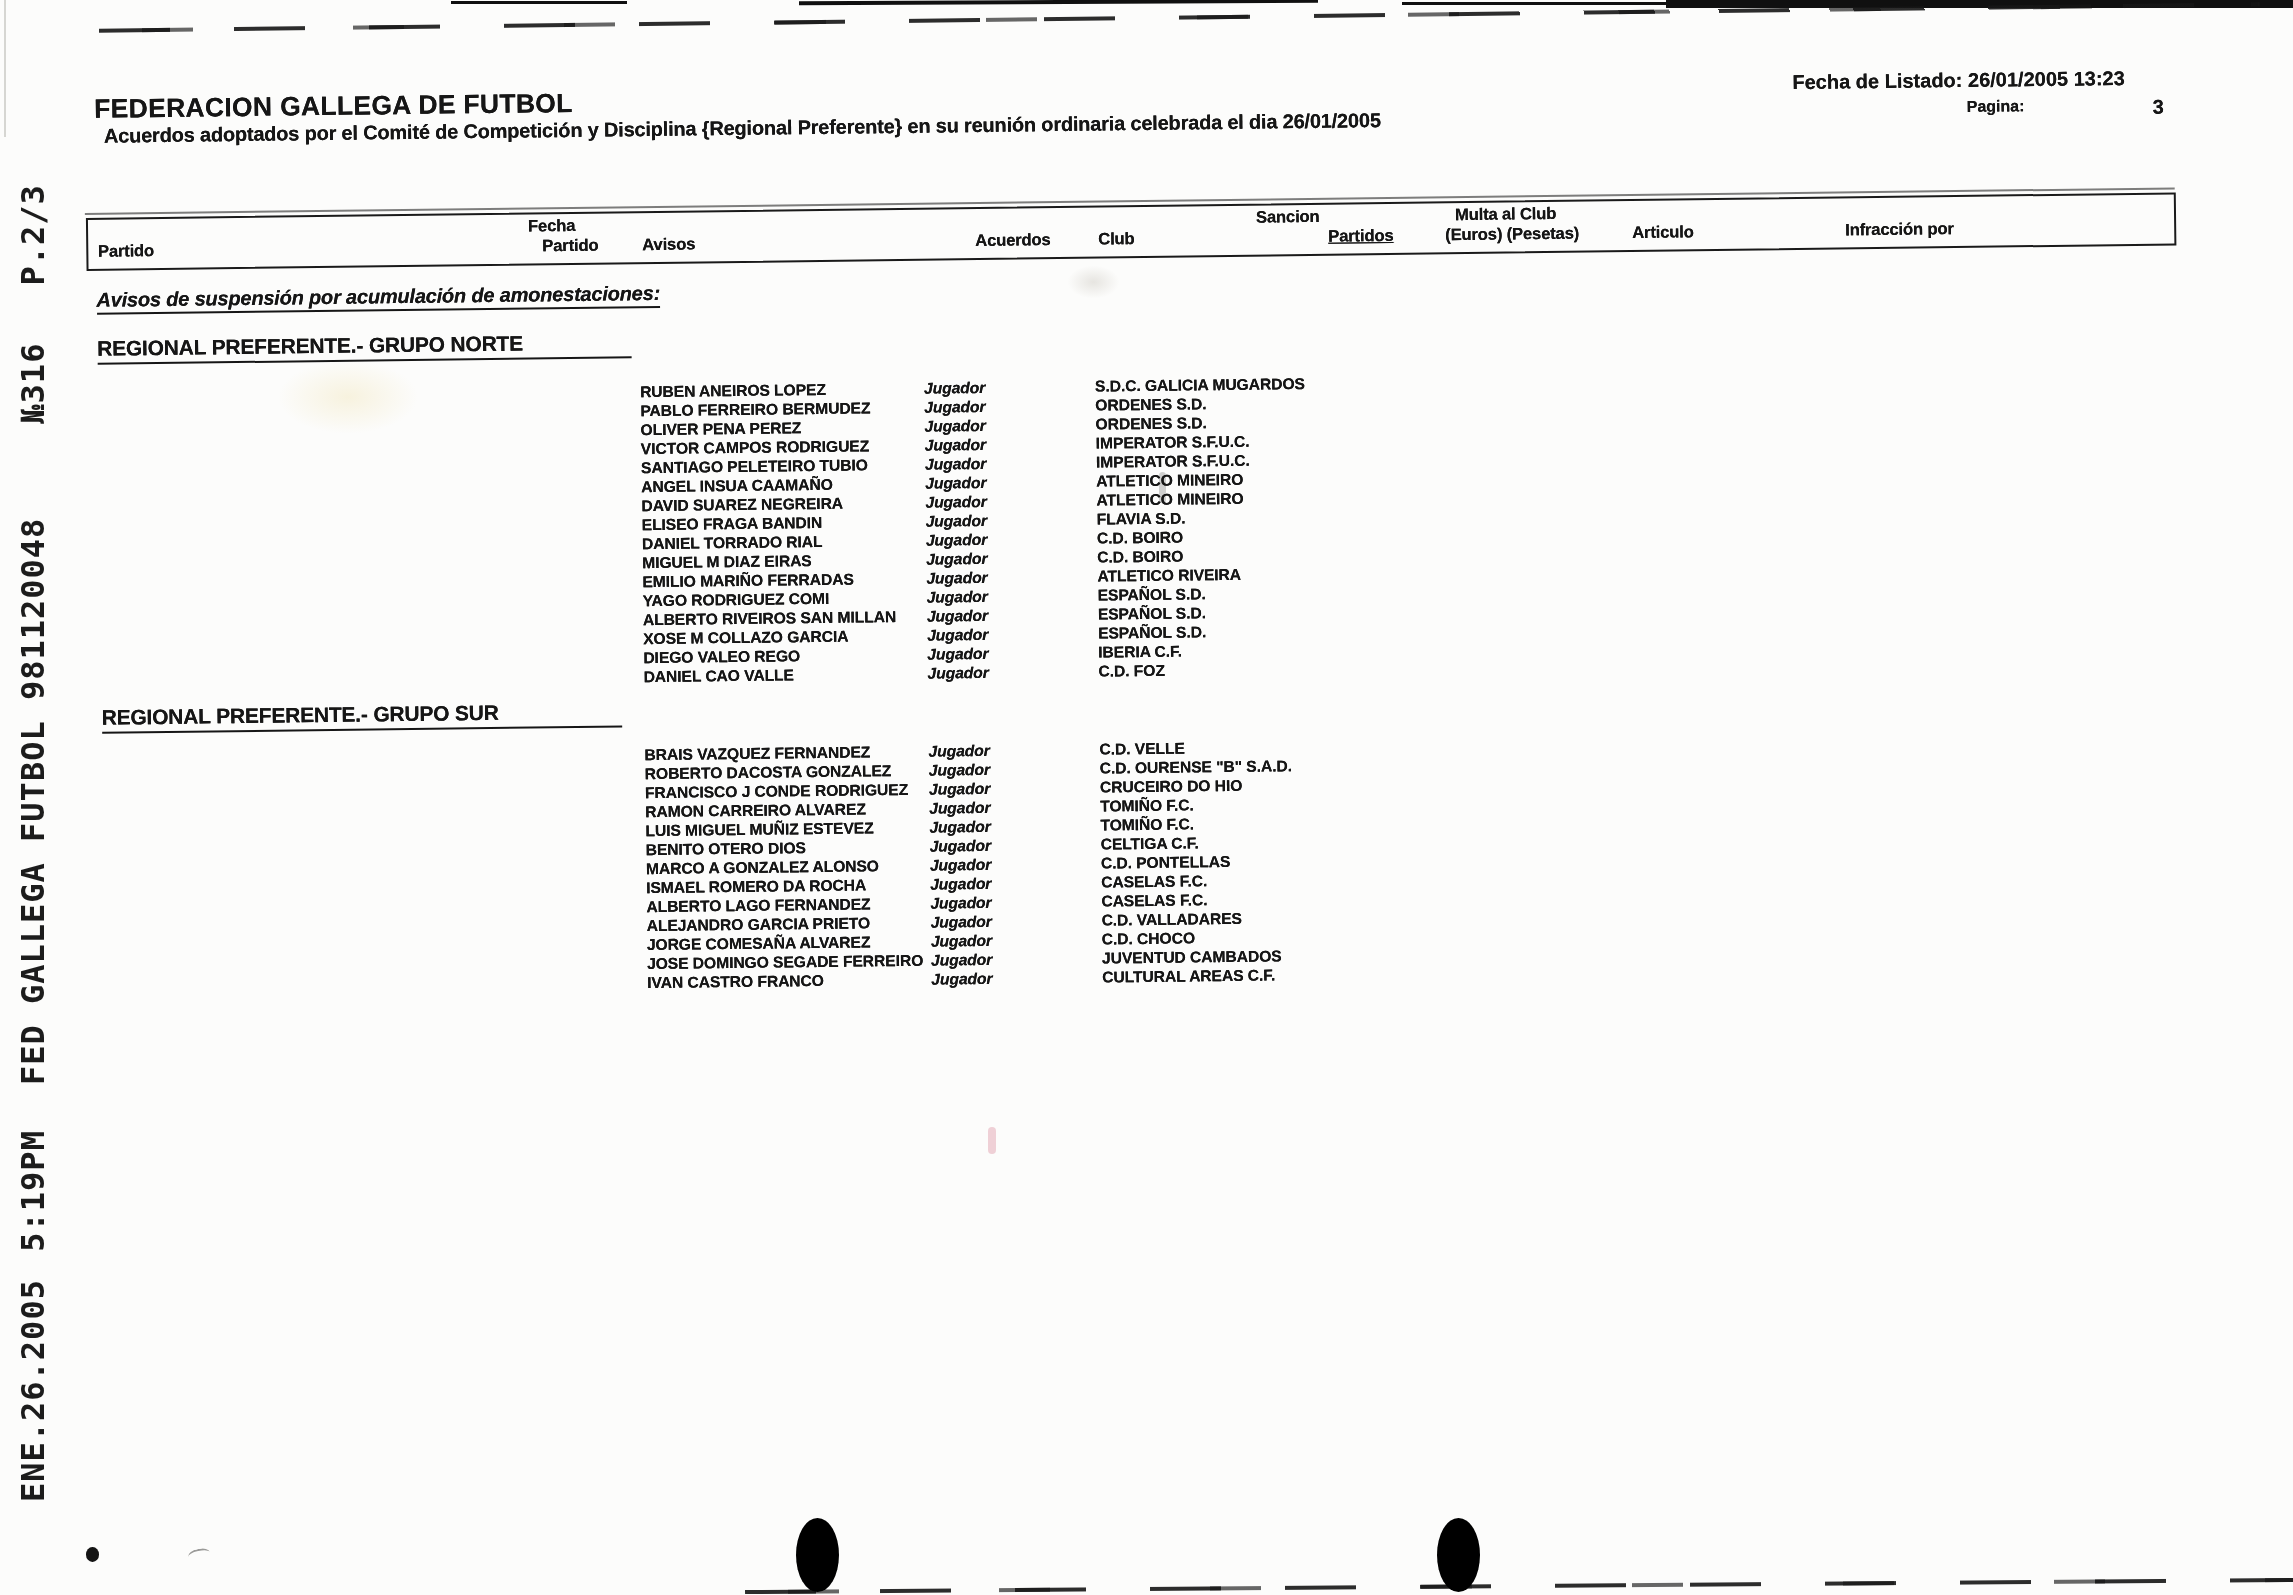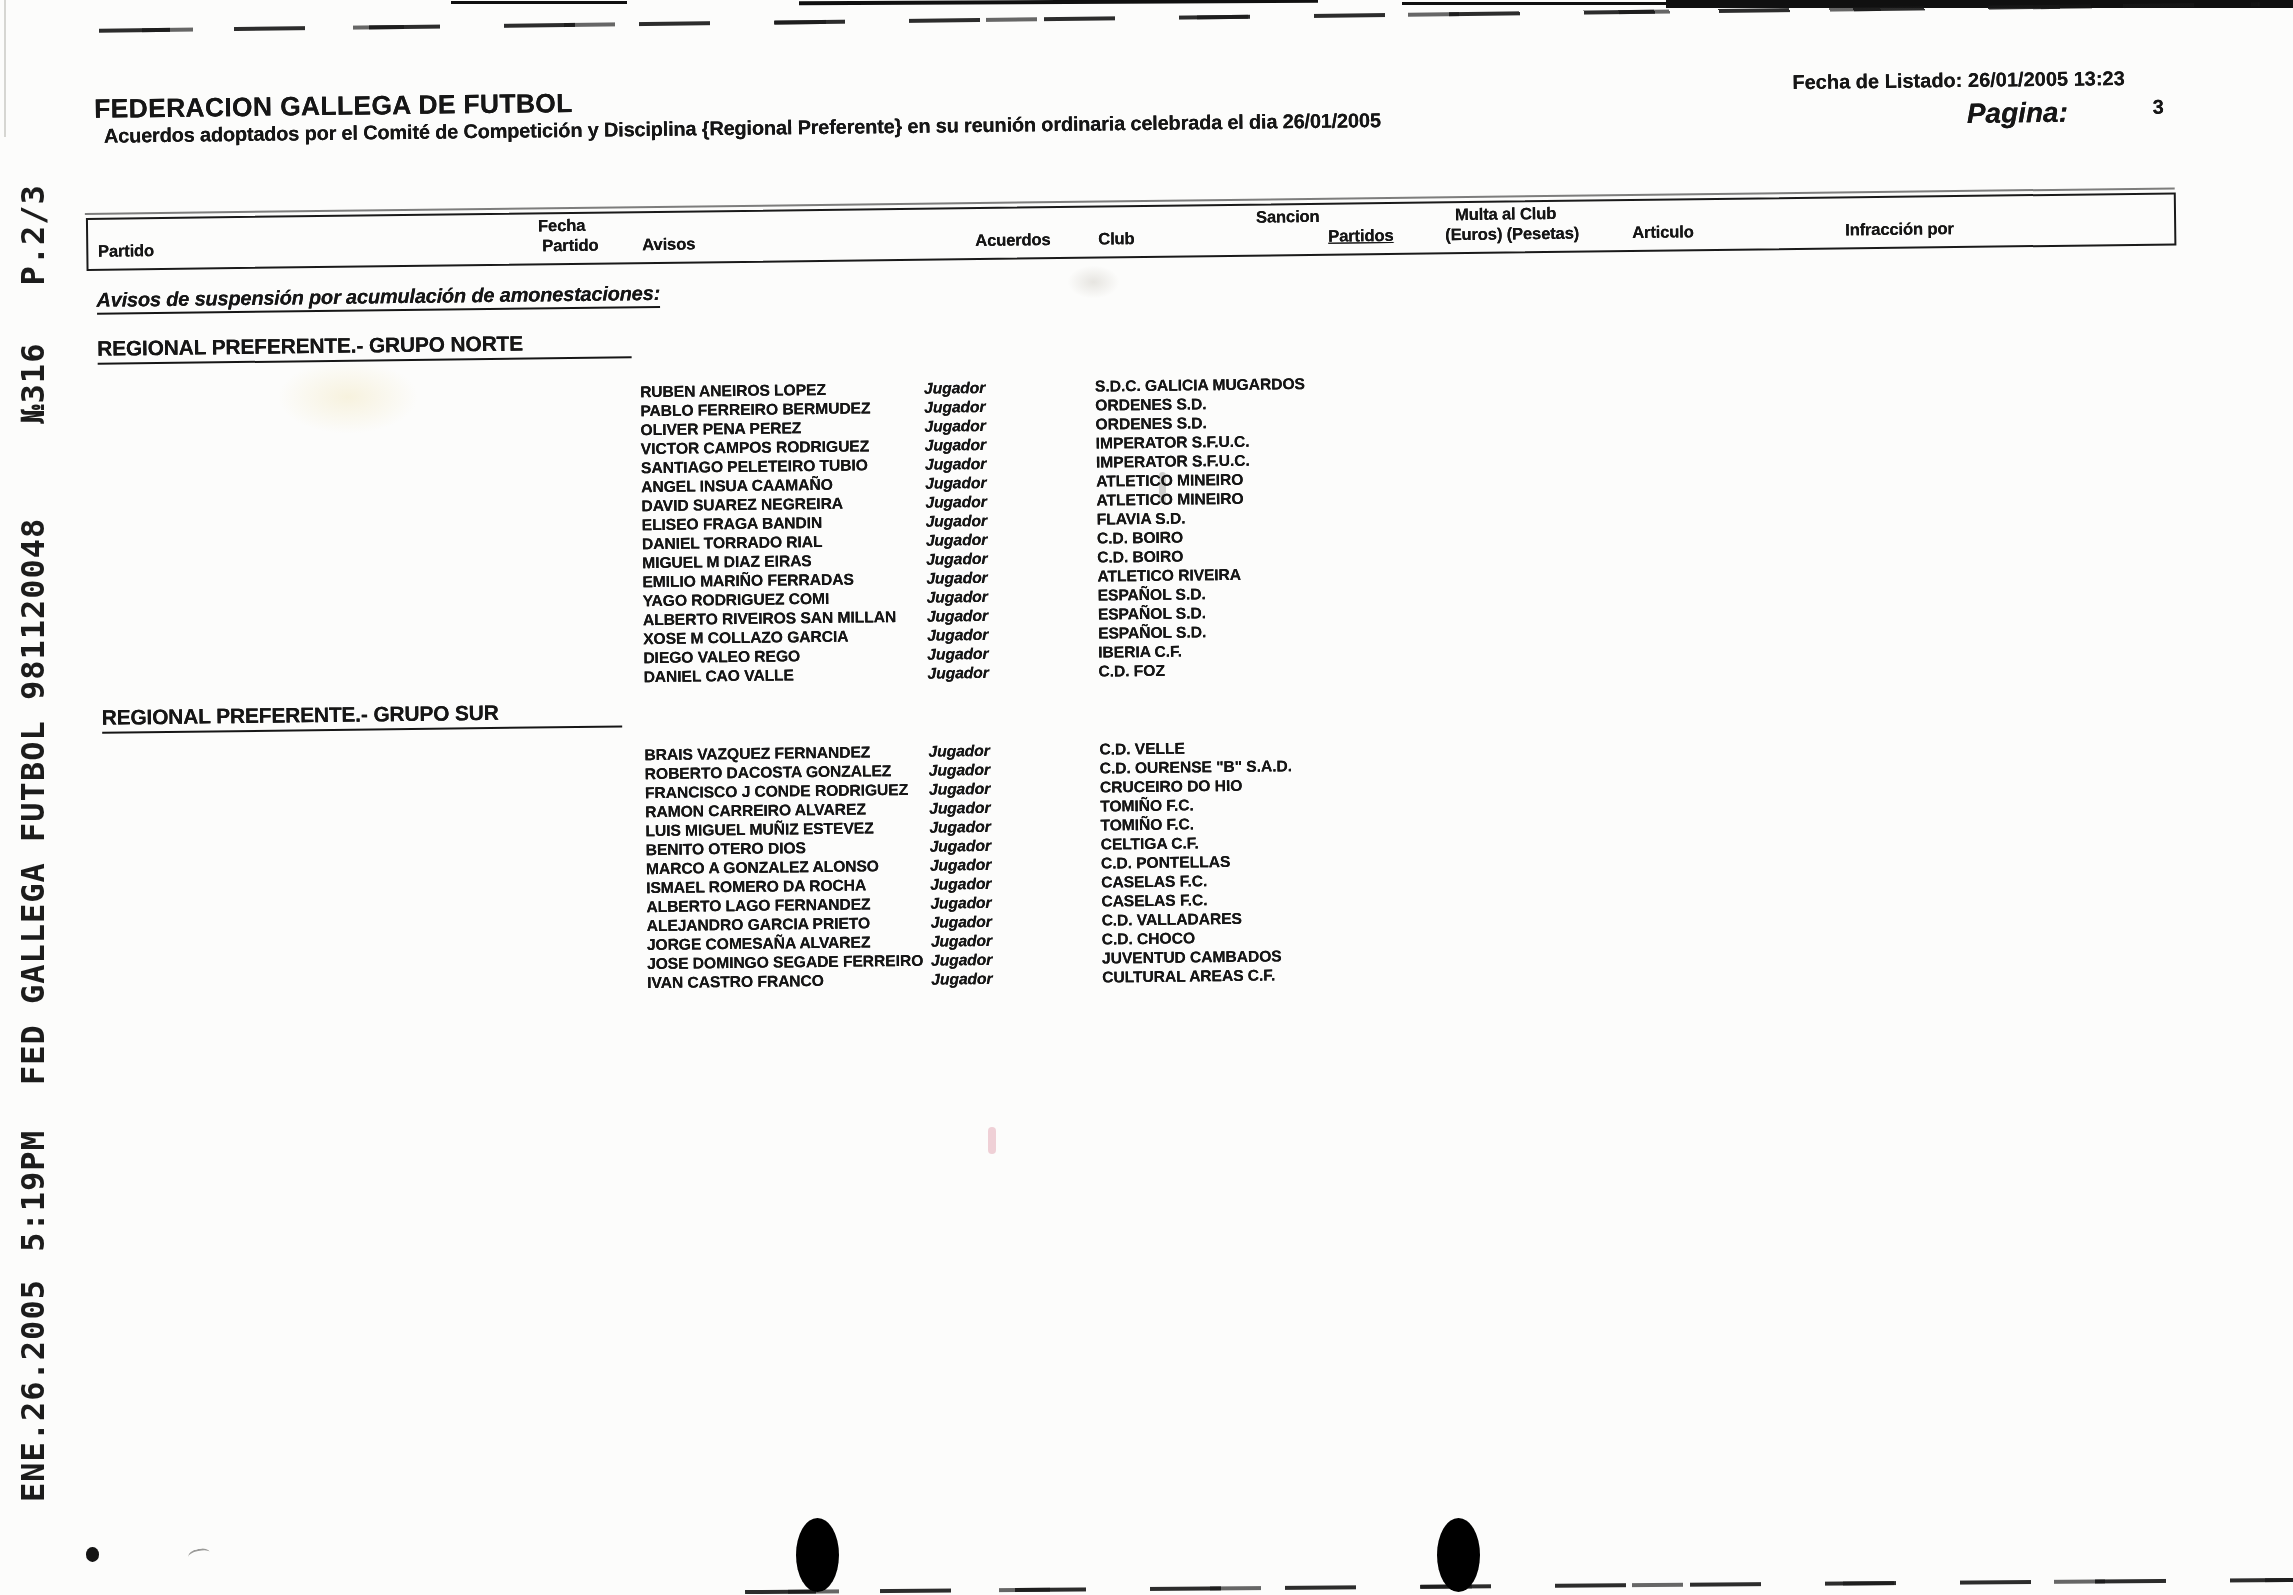--- a/index.html
+++ b/index.html
@@ -18,21 +18,21 @@
   .smudge{position:absolute;border-radius:50%;pointer-events:none;}
 
   
   .print{position:absolute;left:83px;top:0;width:2210px;height:1596px;
          transform:rotate(-0.7deg);transform-origin:0 50%;}
   .ink{text-shadow:0 0 0.6px currentColor;}
 
   .org-title{position:absolute;left:19.6px;top:94px;font-size:26.5px;font-weight:bold;letter-spacing:0.3px;}
   .subtitle{position:absolute;left:29px;top:125px;font-size:20px;font-weight:bold;letter-spacing:-0.2px;}
   .listado{position:absolute;left:1718px;top:92px;font-size:20px;font-weight:bold;}
-  .pagina-label{position:absolute;left:1892px;top:121px;font-size:28px;font-weight:bold;font-style:italic;}
+  .pagina-label{position:absolute;left:1892px;top:121px;font-size:16px;font-weight:bold;}
   .pagina-num{position:absolute;left:2078px;top:121px;font-size:20px;font-weight:bold;}
 
   .hdr-box{position:absolute;left:9.8px;top:218px;width:2090px;height:53px;
            border:2.9px solid #1a1a1a;box-sizing:border-box;}
   .hdr-box:before{content:"";position:absolute;left:-2.9px;top:-6.9px;width:2090px;height:2px;background:rgba(20,20,20,.55);}
   .col{position:absolute;font-size:16.7px;font-weight:bold;letter-spacing:-0.2px;white-space:nowrap;}
   .l1{top:222px;} .l2{top:242px;}
 
   .avisos{position:absolute;left:19.6px;top:289px;font-size:20px;font-weight:bold;font-style:italic;
           border-bottom:2.5px solid #161616;padding-bottom:1px;letter-spacing:-0.2px;}
@@ -90,21 +90,21 @@
 
     <div class="listado ink">
       <span>Fecha de Listado:</span>
       <span>26/01/2005 13:23</span>
     </div>
     <div class="pagina-label ink">Pagina:</div>
     <div class="pagina-num ink">3</div>
 
     <div class="hdr-box"></div>
     <div class="col l2 ink" style="left:21.6px;">Partido</div>
-    <div class="col l1 ink" style="left:462px;">Fecha</div>
+    <div class="col l1 ink" style="left:452px;">Fecha</div>
     <div class="col l2 ink" style="left:466px;">Partido</div>
     <div class="col l2 ink" style="left:566px;">Avisos</div>
     <div class="col l2 ink" style="left:899px;">Acuerdos</div>
     <div class="col l2 ink" style="left:1022px;">Club</div>
     <div class="col l1 ink" style="left:1180px;">Sancion</div>
     <div class="col l2 ink" style="left:1252px;text-decoration:underline;">Partidos</div>
     <div class="col l1 ink" style="left:1379px;">Multa al Club</div>
     <div class="col l2 ink" style="left:1369px;">(Euros)  (Pesetas)</div>
     <div class="col l2 ink" style="left:1532px;margin-left:24px;">Articulo</div>
     <div class="col l2 ink" style="left:1769px;">Infracción por</div>

